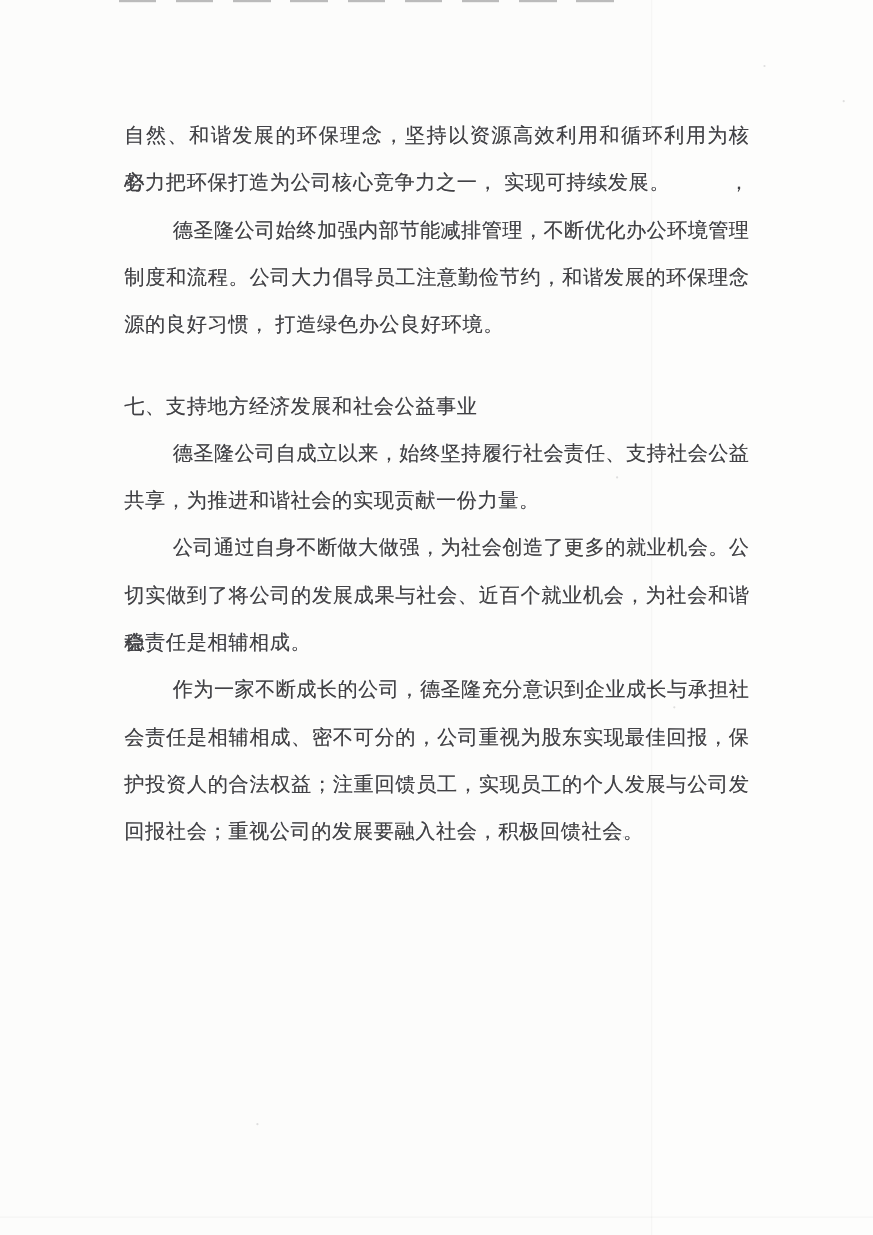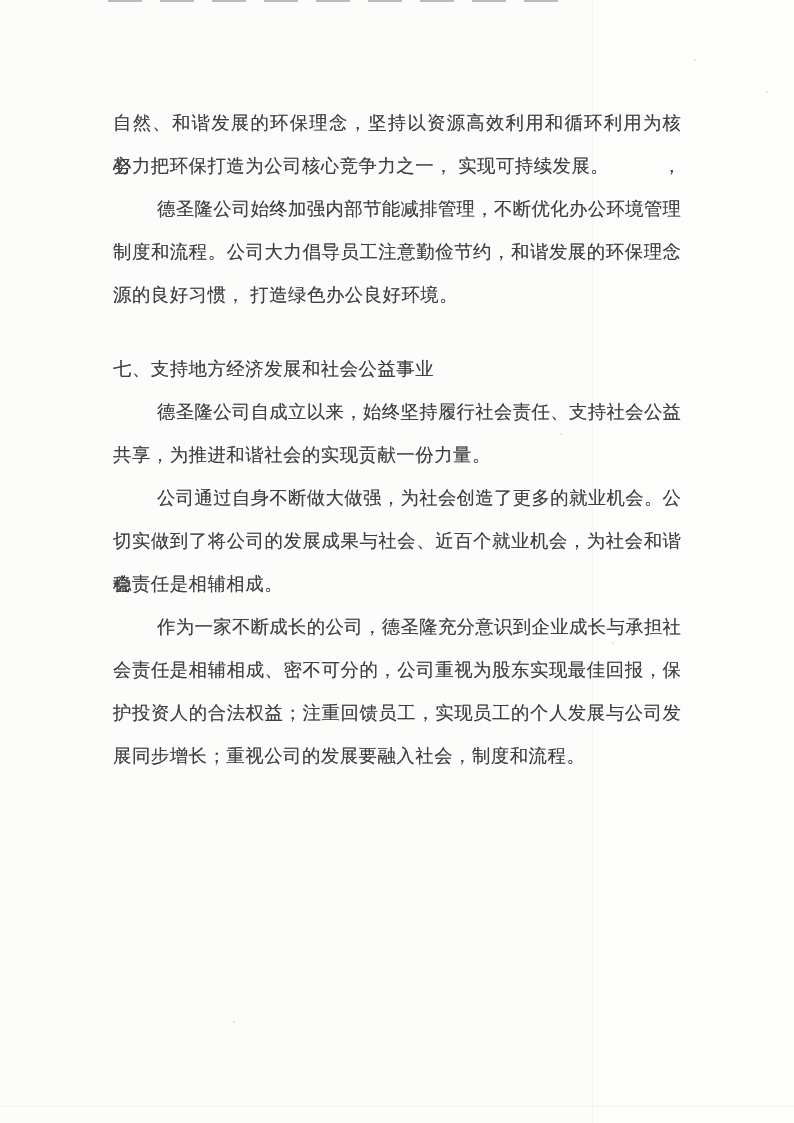--- a/index.html
+++ b/index.html
@@ -86,16 +86,16 @@
     <div class="line end">源的良好习惯， 打造绿色办公良好环境。</div>
     <div class="line heading">七、支持地方经济发展和社会公益事业</div>
     <div class="line full indent">德圣隆公司自成立以来，始终坚持履行社会责任、支持社会公益</div>
     <div class="line end">共享，为推进和谐社会的实现贡献一份力量。</div>
     <div class="line full indent">公司通过自身不断做大做强，为社会创造了更多的就业机会。公</div>
     <div class="line full">切实做到了将公司的发展成果与社会、近百个就业机会，为社会和谐稳</div>
     <div class="line end">会责任是相辅相成。</div>
     <div class="line full indent">作为一家不断成长的公司，德圣隆充分意识到企业成长与承担社</div>
     <div class="line full">会责任是相辅相成、密不可分的，公司重视为股东实现最佳回报，保</div>
     <div class="line full">护投资人的合法权益；注重回馈员工，实现员工的个人发展与公司发</div>
-    <div class="line end">展同步增长；重视公司的发展要融入社会，制度和流程。</div>
+    <div class="line end">回报社会；重视公司的发展要融入社会，积极回馈社会。</div>
   </div>
 
 </div>
 
 </body></html>

